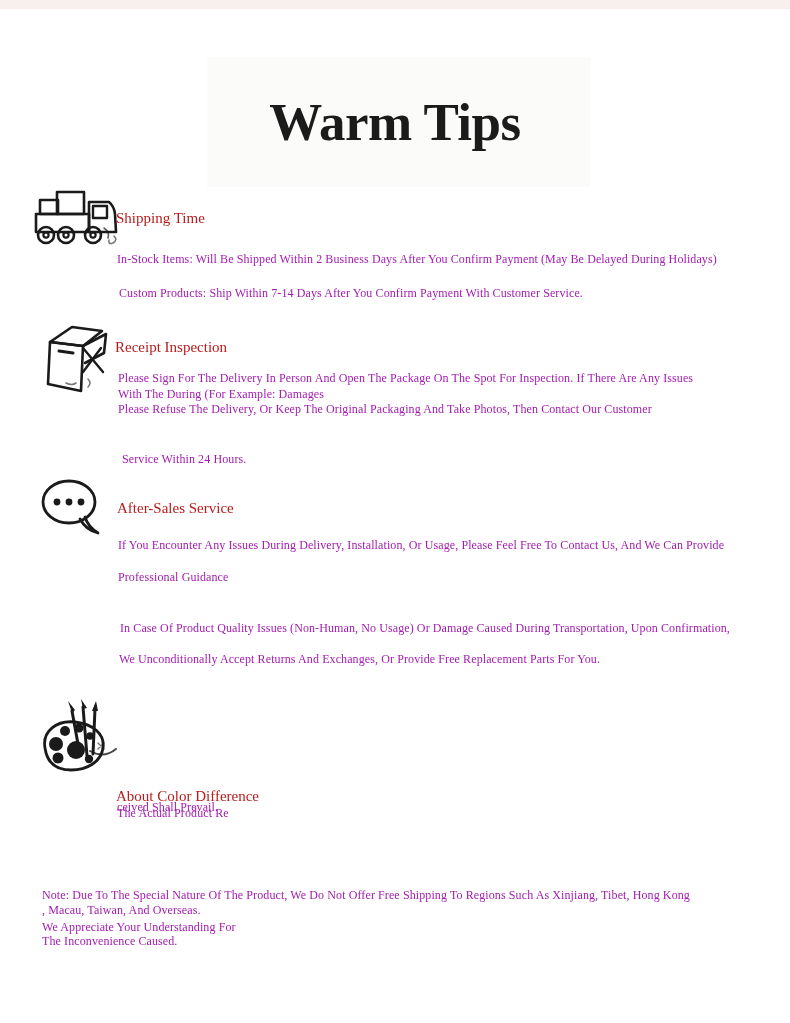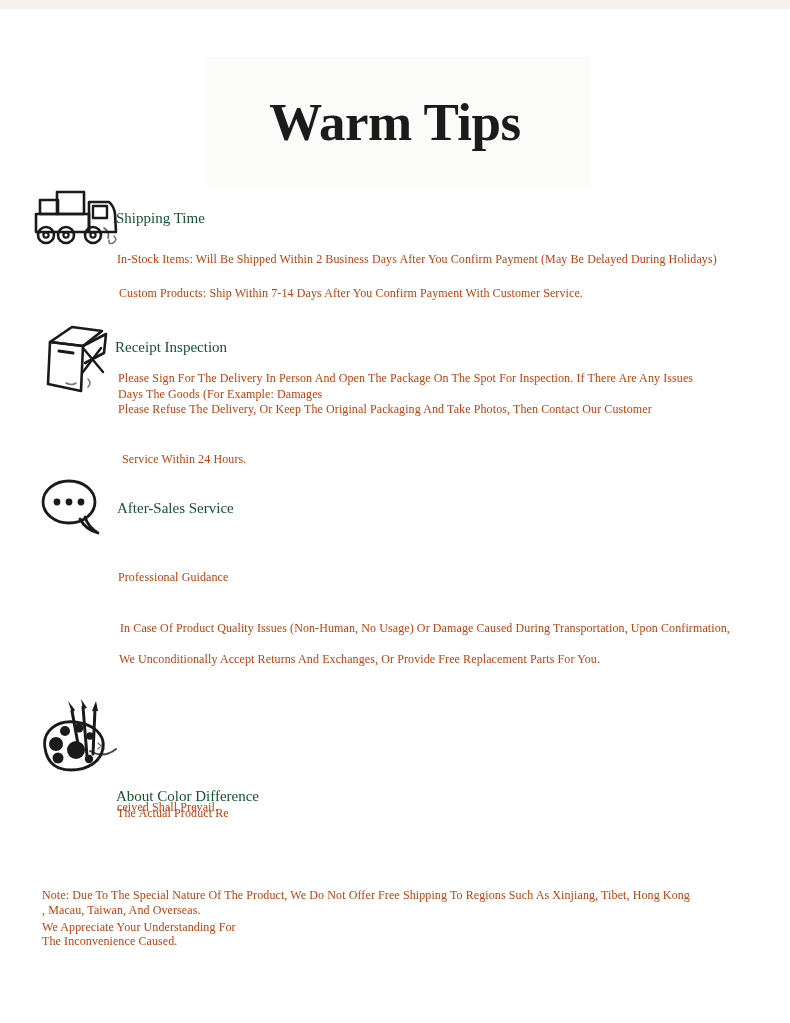--- a/index.html
+++ b/index.html
@@ -7,22 +7,22 @@
     position:relative;width:790px;height:1023px;background:#ffffff;
     overflow:hidden;font-family:Liberation Serif, serif;
     color:#222222;
   }
   .top-band{position:absolute;left:0;top:0;width:790px;height:9px;background:#f8f0ec;}
   .title-backdrop{position:absolute;left:207px;top:57px;width:383px;height:130px;background:#fbfbfa;}
   .page-title{
     position:absolute;left:0;top:96px;width:100%;text-align:center;
     font-size:53px;font-weight:bold;color:#1b1b1b;letter-spacing:-0.5px;line-height:1.0;
   }
-  .heading{position:absolute;font-size:15px;color:#14532d;white-space:nowrap;line-height:1.1;}
-  .line{position:absolute;font-size:12px;color:#c2410c;white-space:nowrap;line-height:1.2;letter-spacing:0.1px;}
+  .heading{position:absolute;font-size:15px;color:#b91c1c;white-space:nowrap;line-height:1.1;}
+  .line{position:absolute;font-size:12px;color:#a21caf;white-space:nowrap;line-height:1.2;letter-spacing:0.1px;}
   .icon{position:absolute;}
   .icon svg{display:block;width:100%;height:100%;}
   .sketch{stroke:#1a1a1a;fill:none;stroke-linecap:round;stroke-linejoin:round;}
   .sketch-fill{fill:#1a1a1a;stroke:none;}
 </style>
 </head>
 <body>
 
 <div class="canvas">
 
@@ -59,34 +59,35 @@
       <path class="sketch" d="M41,25 L64,13 L62,32 L43,42" stroke-width="2.6"></path>
       <path class="sketch" d="M41,27 L61,51" stroke-width="2.4"></path>
       <path class="sketch" d="M59,27 L41,51" stroke-width="2.4"></path>
       <path class="sketch" d="M17,30 L31,32" stroke-width="3"></path>
       <path class="sketch" d="M24,62 q6,3 10,0" stroke-width="1.6" opacity="0.6"></path>
       <path class="sketch" d="M46,58 q4,4 0,8" stroke-width="1.6" opacity="0.6"></path>
     </svg>
   </div>
   <div class="heading" style="left:115px;top:339px;">Receipt Inspection</div>
   <div class="line" style="left:118px;top:371px;">Please Sign For The Delivery In Person And Open The Package On The Spot For Inspection. If There Are Any Issues</div>
-  <div class="line" style="left:118px;top:387px;">Days The Goods (For Example: Damages</div>
+  <div class="line" style="left:118px;top:387px;">With The During (For Example: Damages</div>
   <div class="line" style="left:118px;top:402px;">Please Refuse The Delivery, Or Keep The Original Packaging And Take Photos, Then Contact Our Customer</div>
   <div class="line" style="left:122px;top:416px;margin-top:36px;">Service Within 24 Hours.</div>
 
   <div class="icon" style="left:40px;top:477px;width:64px;height:60px;">
     <svg viewBox="0 0 64 60">
       <ellipse class="sketch" cx="29" cy="25" rx="26" ry="21" stroke-width="2.8"></ellipse>
       <path class="sketch" d="M40,42 Q46,53 58,56 Q48,50 45,40" stroke-width="2.8"></path>
       <circle class="sketch-fill" cx="17" cy="25" r="3.4"></circle>
       <circle class="sketch-fill" cx="29" cy="25" r="3.4"></circle>
       <circle class="sketch-fill" cx="41" cy="25" r="3.4"></circle>
     </svg>
   </div>
   <div class="heading" style="left:117px;top:500px;">After-Sales Service</div>
+  <div class="line" style="left:118px;top:538px;">If You Encounter Any Issues During Delivery, Installation, Or Usage, Please Feel Free To Contact Us, And We Can Provide</div>
   <div class="line" style="left:118px;top:570px;">Professional Guidance</div>
   <div class="line" style="left:120px;top:621px;">In Case Of Product Quality Issues (Non-Human, No Usage) Or Damage Caused During Transportation, Upon Confirmation,</div>
   <div class="line" style="left:119px;top:652px;">We Unconditionally Accept Returns And Exchanges, Or Provide Free Replacement Parts For You.</div>
 
   <div class="icon" style="left:34px;top:699px;width:84px;height:77px;">
     <svg viewBox="0 0 84 77">
       <path class="sketch" d="M11,49 C8,32 23,21 41,23 C59,25 71,35 69,49 C67,63 53,71 37,71 C21,71 13,63 11,49 Z" stroke-width="2.8"></path>
       <circle class="sketch-fill" cx="22" cy="45" r="7"></circle>
       <circle class="sketch-fill" cx="31" cy="32" r="5"></circle>
       <circle class="sketch-fill" cx="45" cy="29" r="4.5"></circle>

